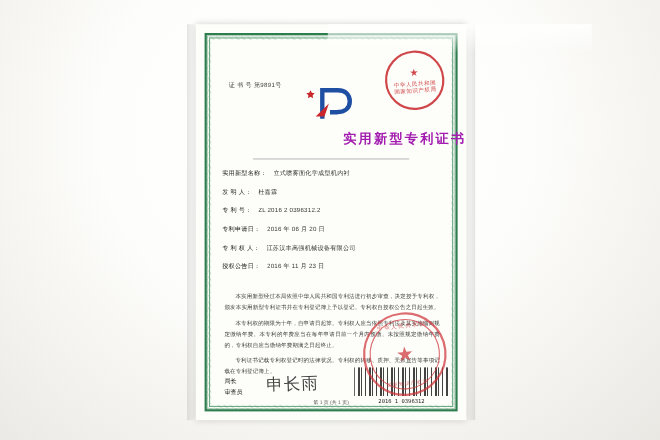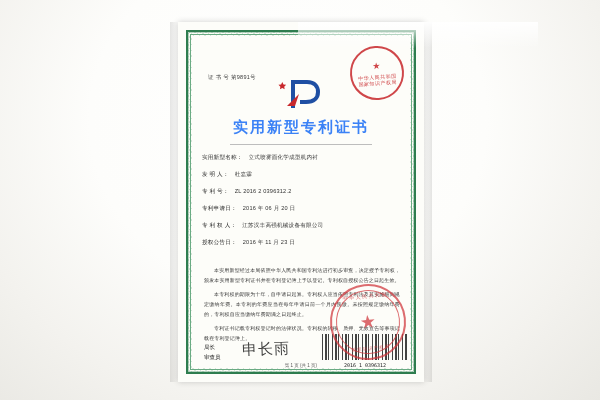--- a/index.html
+++ b/index.html
@@ -133,26 +133,26 @@
     width: 48px;
     height: 34px;
   }
   .logo svg { display: block; }
 
   .title {
     position: absolute;
     left: 0;
     right: 0;
     top: 96px;
-    text-align: center;
+    text-align: right;
     font-family: "DejaVu Serif", "Liberation Serif", serif;
-    font-size: 15px;
+    font-size: 12px;
     font-weight: bold;
     letter-spacing: 2px;
-    color: #3b82f6;
+    color: #a21caf;
   }
   .title-rule {
     position: absolute;
     left: 52px;
     right: 52px;
     top: 122px;
     height: 1px;
     background: #bdbdbd;
   }
 

